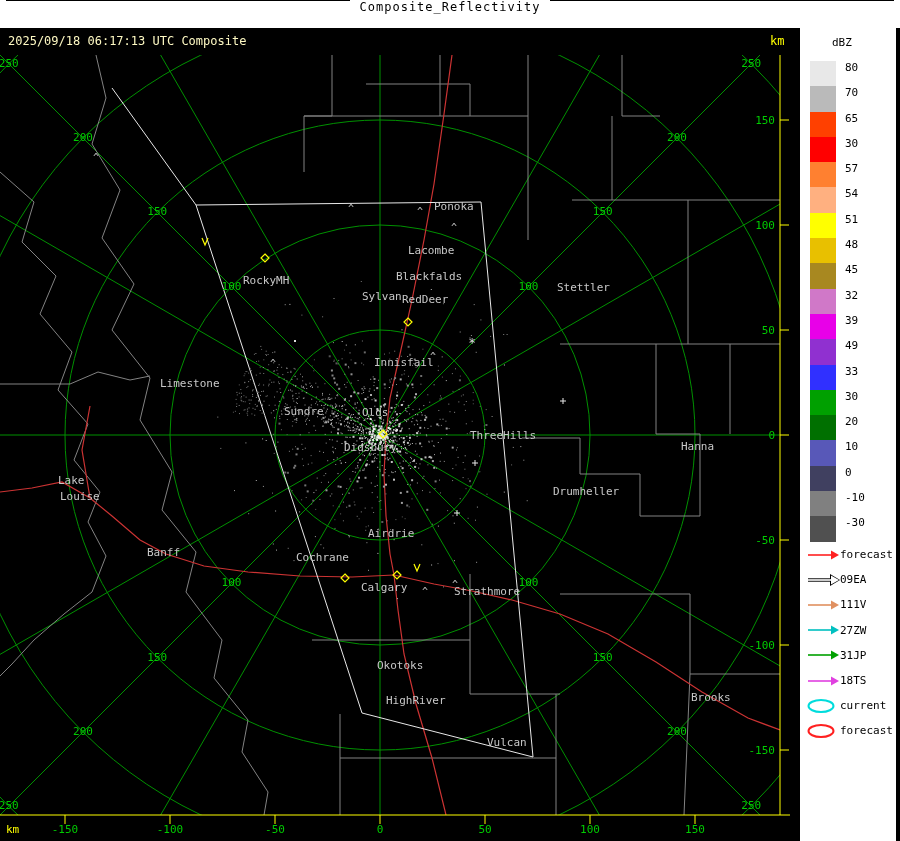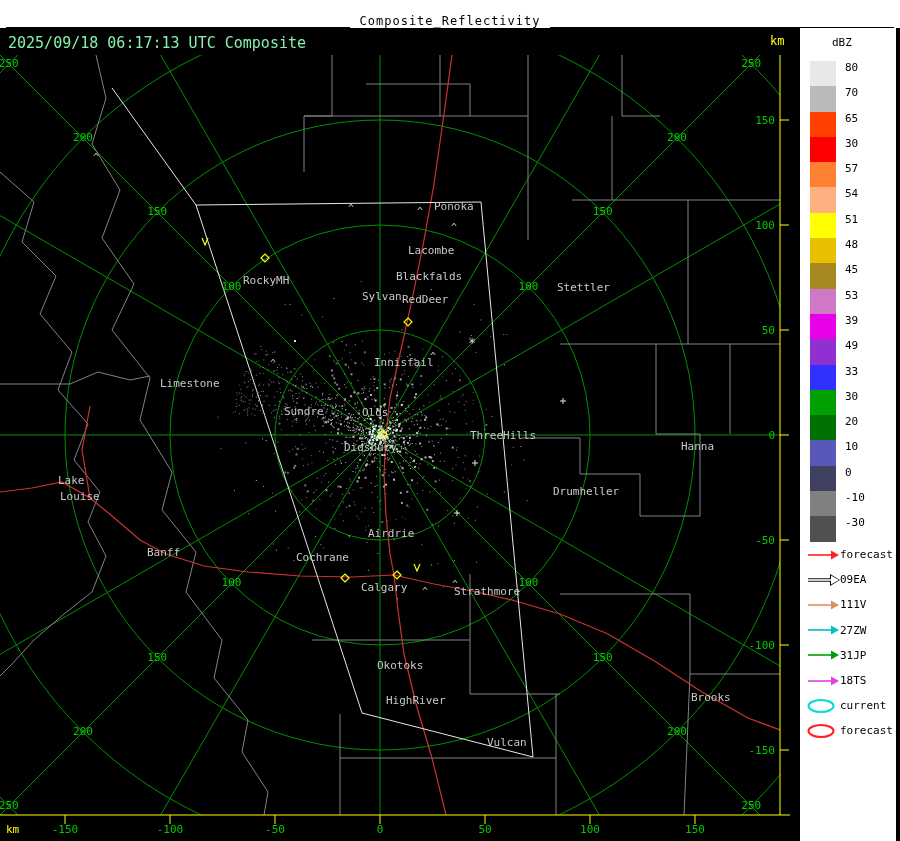--- a/index.html
+++ b/index.html
@@ -1,25 +1,25 @@
 <!DOCTYPE html>
 <html><head>
 <meta charset="utf-8">
 <style>
   html,body{margin:0;padding:0;background:#1a1a1a}
   .screen{position:relative;width:900px;height:841px;background:#000;overflow:hidden;
           font-family:"DejaVu Sans Mono",monospace}
   
   .titlebar{position:absolute;left:0;top:0;width:900px;height:28px;background:#ffffff;
-            display:flex;align-items:flex-end;box-sizing:border-box;padding:0 6px}
+            display:flex;align-items:flex-start;box-sizing:border-box;padding:0 6px}
   .titlebar .rule{flex:1;height:0;border-top:1px solid #000}
   .titlebar .title{padding:0 10px;font-size:12px;letter-spacing:1px;color:#000;white-space:nowrap}
   
   .statusbar{position:absolute;left:0;top:28px;width:800px;height:26px;background:#000}
-  .timestamp{position:absolute;left:8px;top:6px;font-size:15px;color:#86efac;white-space:nowrap}
+  .timestamp{position:absolute;left:8px;top:6px;font-size:12px;color:#fef9c3;white-space:nowrap}
   .km-top{position:absolute;left:770px;top:6px;font-size:12px;color:#ffff00}
   
   .mapsvg{position:absolute;left:0;top:54px}
   .mapsvg text{font-family:"DejaVu Sans Mono",monospace}
   
   .panel{position:absolute;left:800px;top:28px;width:96px;height:813px;background:#ffffff}
   .dbz-title{position:absolute;left:32px;top:8px;font-size:11px;color:#000}
   .colorbar{position:absolute;left:10px;top:33px}
   .cb-row{display:flex;align-items:flex-start;height:25.3px}
   .cb-swatch{width:26px;height:25.3px}
@@ -1752,21 +1752,21 @@
         <div class="cb-row">
           <div class="cb-swatch" style="background: rgb(232, 192, 0);"></div>
           <div class="cb-label">48</div>
         </div>
         <div class="cb-row">
           <div class="cb-swatch" style="background: rgb(168, 136, 32);"></div>
           <div class="cb-label">45</div>
         </div>
         <div class="cb-row">
           <div class="cb-swatch" style="background: rgb(208, 120, 200);"></div>
-          <div class="cb-label">53</div>
+          <div class="cb-label">32</div>
         </div>
         <div class="cb-row">
           <div class="cb-swatch" style="background: rgb(232, 0, 232);"></div>
           <div class="cb-label">39</div>
         </div>
         <div class="cb-row">
           <div class="cb-swatch" style="background: rgb(144, 48, 208);"></div>
           <div class="cb-label">49</div>
         </div>
         <div class="cb-row">

